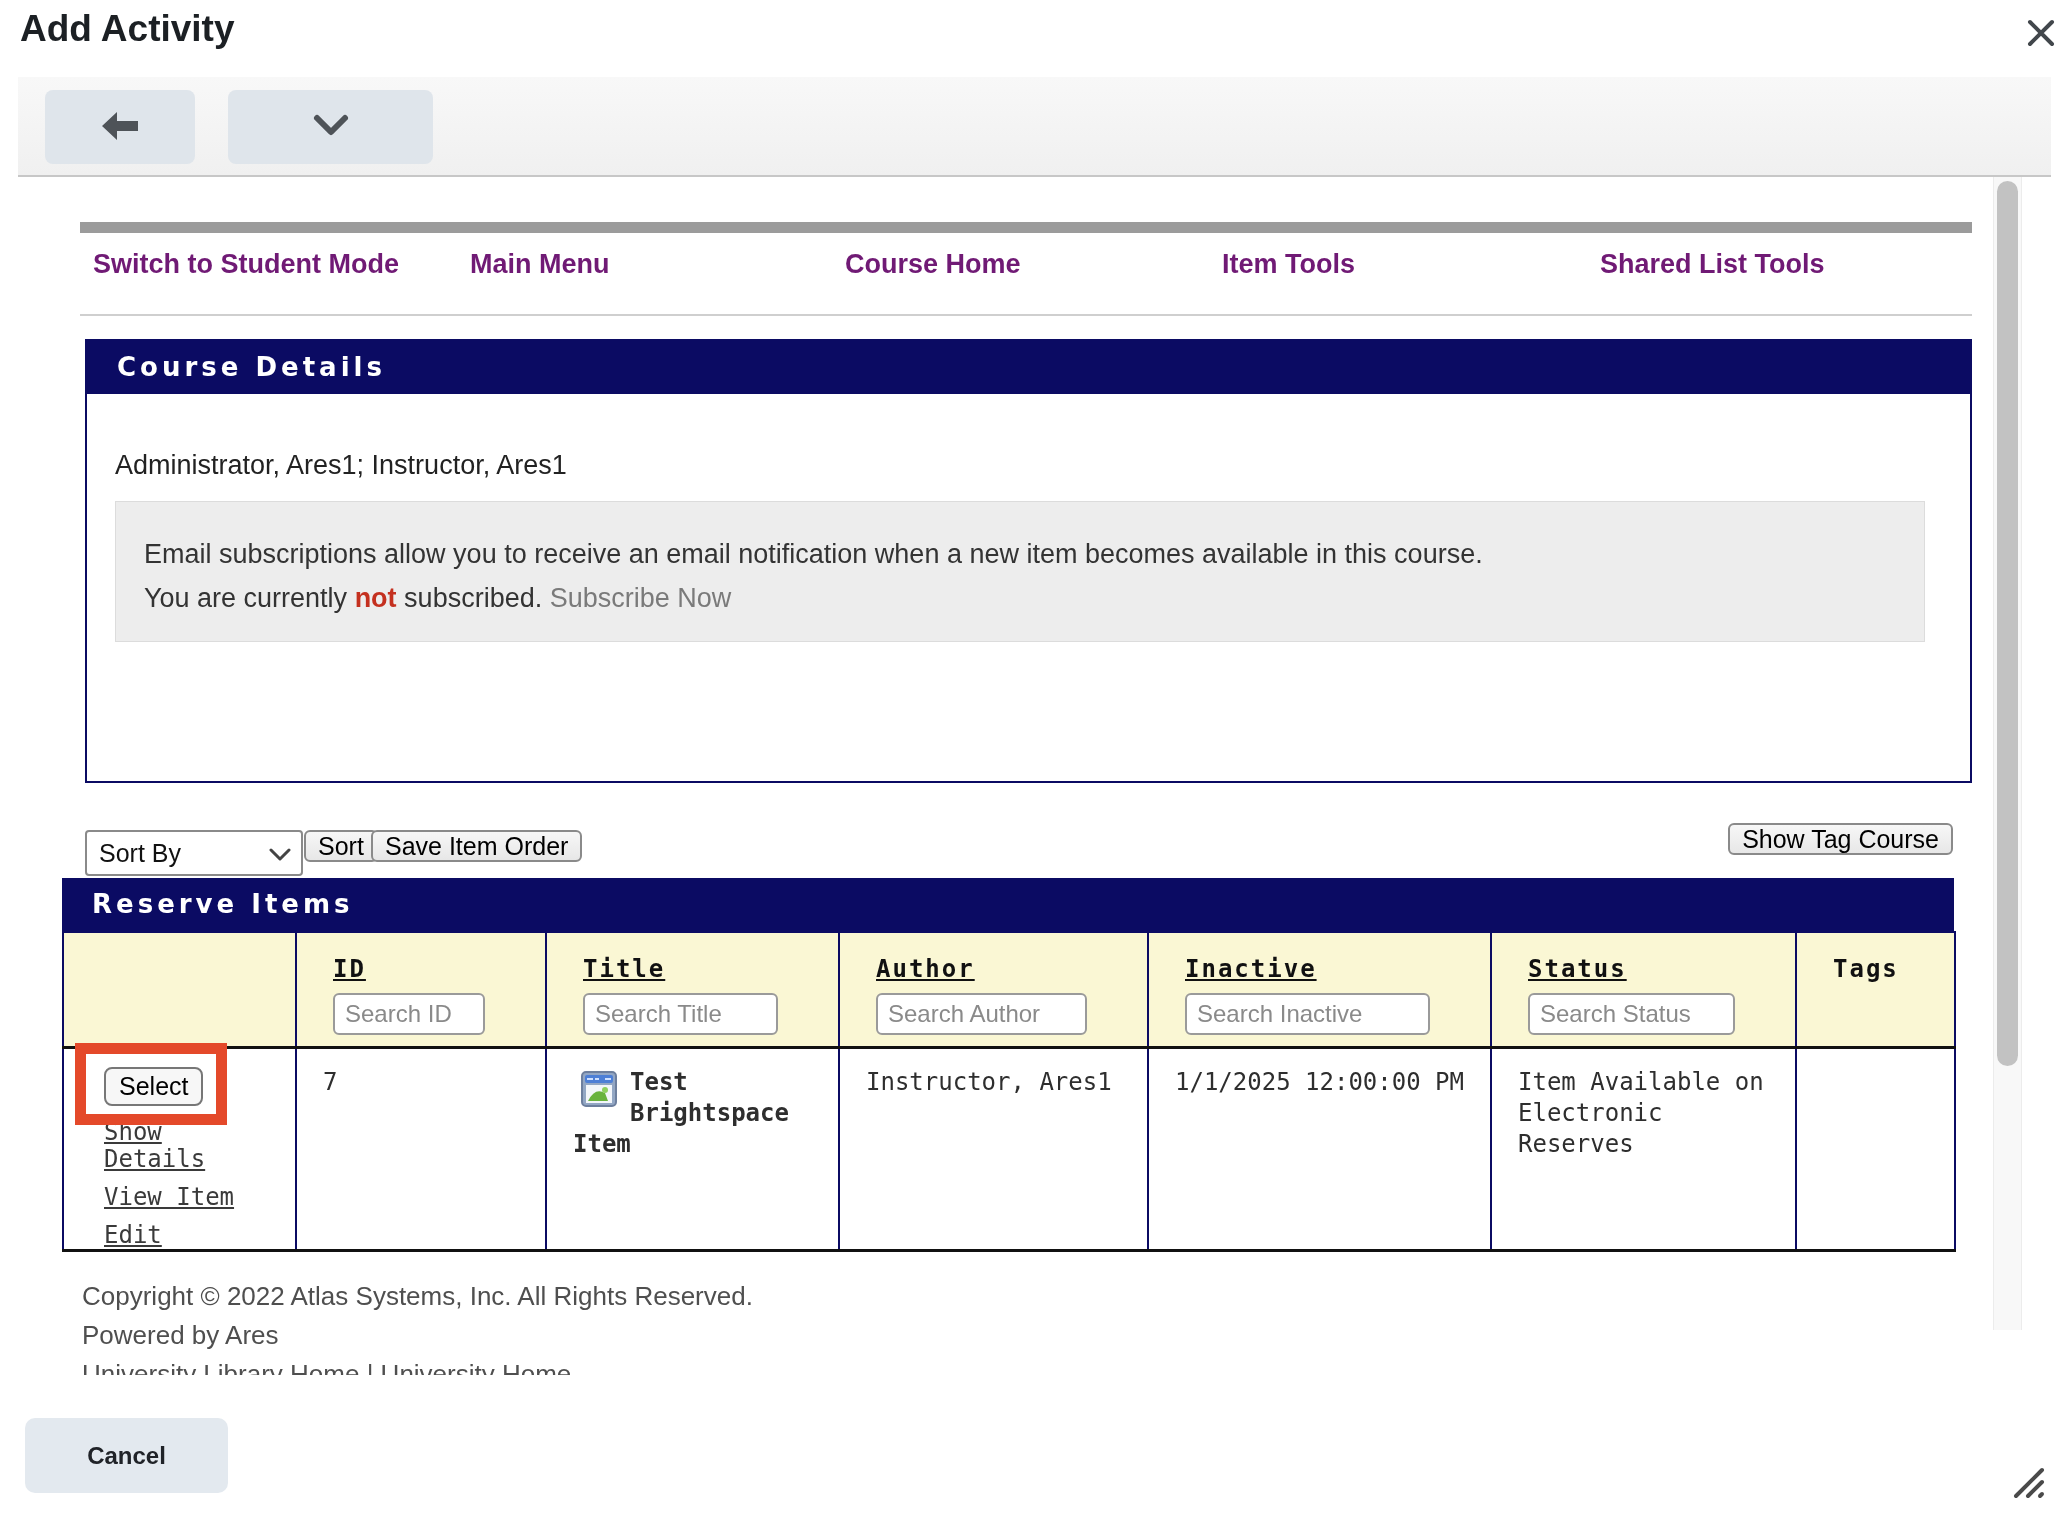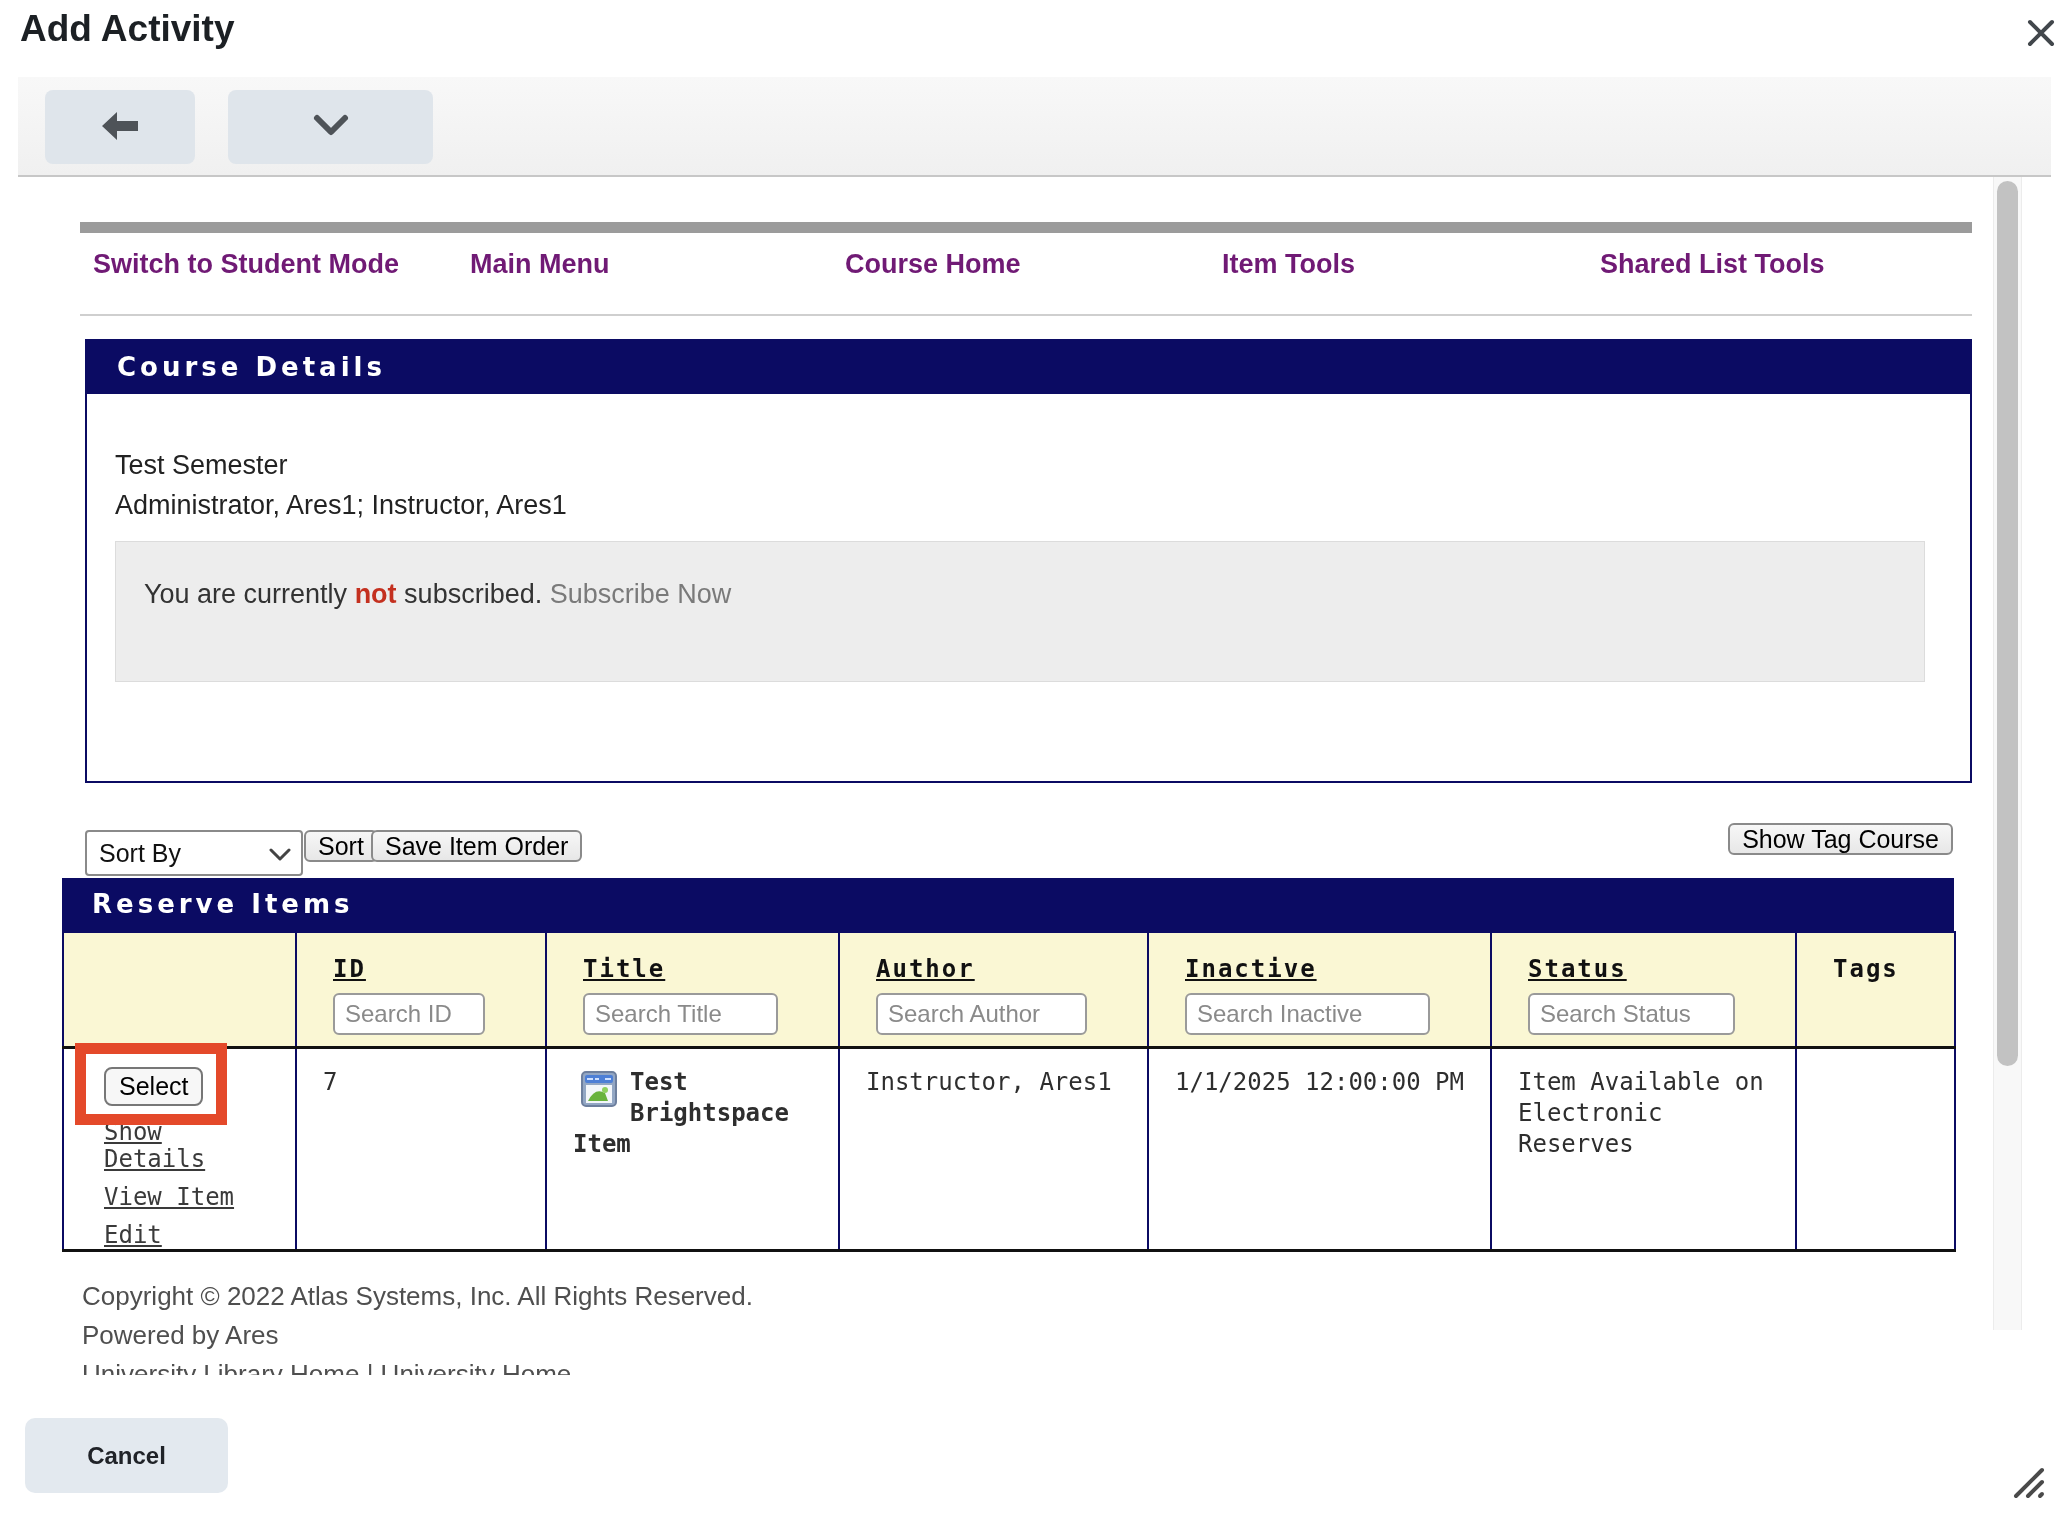--- a/index.html
+++ b/index.html
@@ -126,23 +126,23 @@
   <a class="nav-link" style="left:452px">Main Menu</a>
   <a class="nav-link" style="left:827px">Course Home</a>
   <a class="nav-link" style="left:1204px">Item Tools</a>
   <a class="nav-link" style="left:1582px">Shared List Tools</a>
 
   <div class="abs" id="nav-divider"></div>
 
   <div class="abs" id="course-box">
     <div class="navy-header">Course Details</div>
     <div id="course-body">
-      <p>Test Semester</p>
       <p>Administrator, Ares1; Instructor, Ares1</p>
       <div id="email-box">
+        <div class="line">Email subscriptions allow you to receive an email notification when a new item becomes available in this course.</div>
         <div class="line">
           <span>You are currently </span><span class="red-not">not</span><span> subscribed. </span><a class="subscribe">Subscribe Now</a>
         </div>
       </div>
     </div>
   </div>
 
   <div class="abs" id="sortby-select">
     <span>Sort By</span>
     <span>

